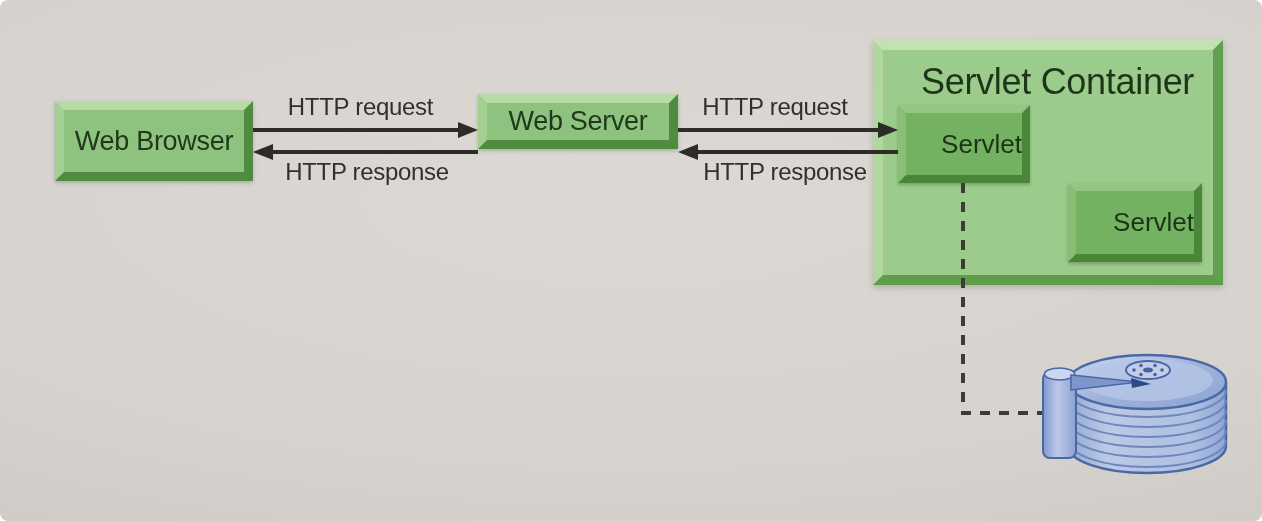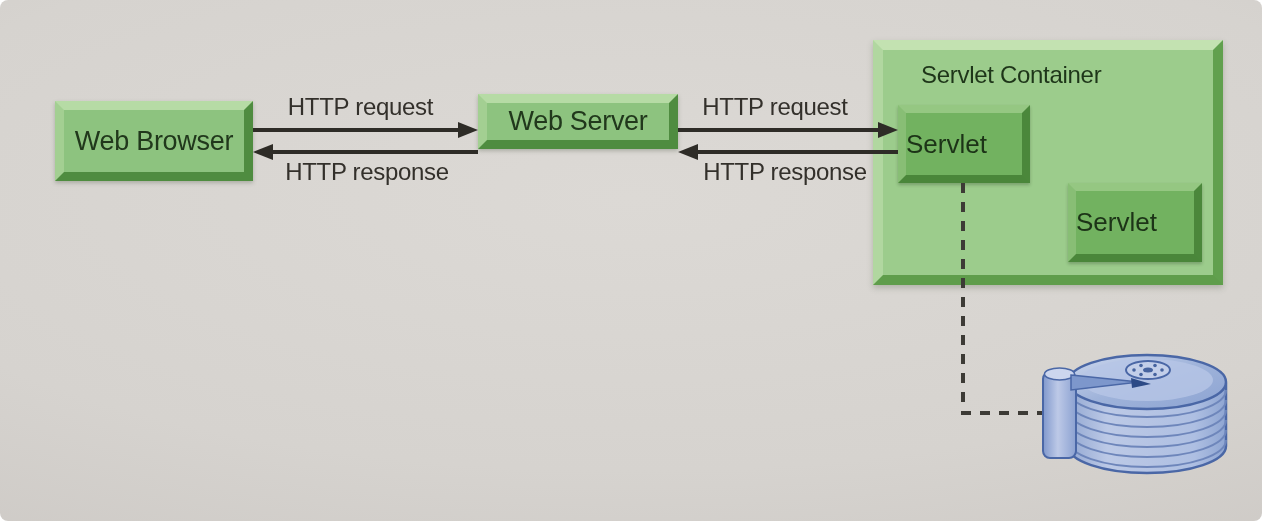--- a/index.html
+++ b/index.html
@@ -25,25 +25,25 @@
     border:10px solid;
     border-color:#c3e2b1 #61a04e #5f9d4b #b1d7a0;
     box-shadow:0 3px 6px rgba(55,70,45,.25);
   }
   .servlet3d{
     position:absolute;box-sizing:border-box;
     background:#72b260;
     border:8px solid;
     border-color:#95c782 #4b873b #4a863a #88be75;
     box-shadow:0 2px 3px rgba(40,60,35,.3);
-    display:flex;align-items:center;justify-content:flex-start;
+    display:flex;align-items:center;justify-content:flex-end;
   }
   .servlet3d .lbl{color:#1c3317;font-size:26px;white-space:nowrap;}
   .container-title{
-    position:absolute;color:#1e3519;font-size:24px;letter-spacing:-0.3px;white-space:nowrap;
+    position:absolute;color:#1e3519;font-size:36px;letter-spacing:-0.3px;white-space:nowrap;
   }
   
   .hline{position:absolute;height:4px;background:#2e2c27;}
   .arrhead-r{position:absolute;width:0;height:0;
     border-top:8px solid transparent;border-bottom:8px solid transparent;
     border-left:20px solid #2e2c27;}
   .arrhead-l{position:absolute;width:0;height:0;
     border-top:8px solid transparent;border-bottom:8px solid transparent;
     border-right:20px solid #2e2c27;}
   .edge-label{

